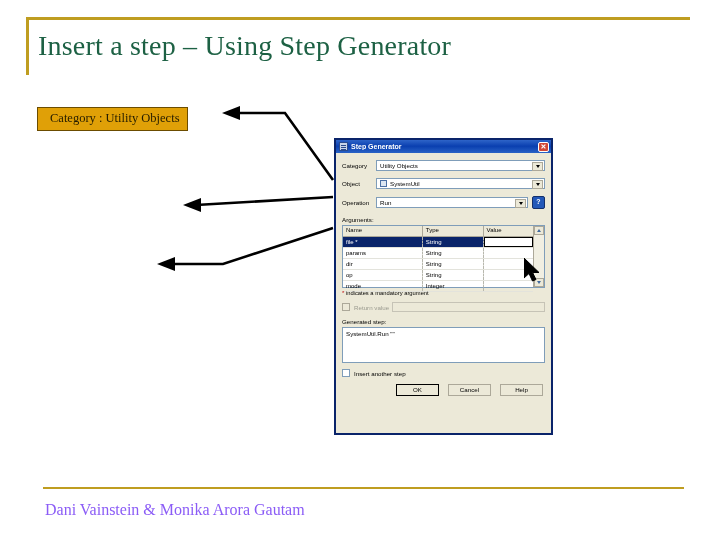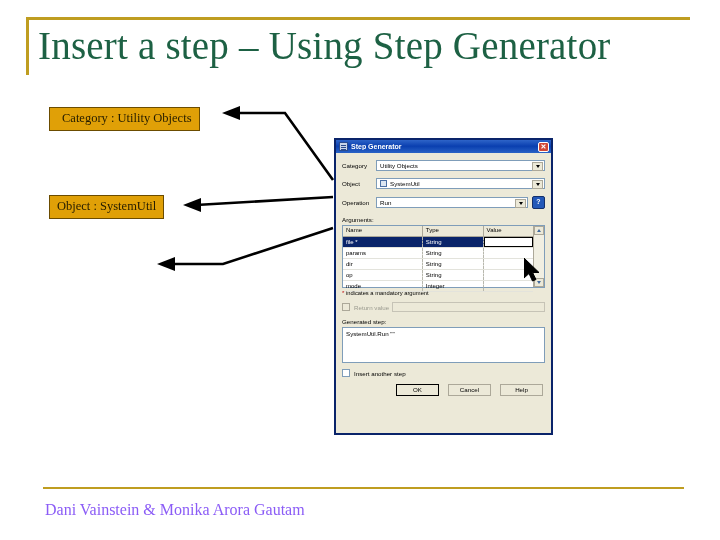--- a/index.html
+++ b/index.html
@@ -14,32 +14,32 @@
     position:absolute;left:26px;top:17px;width:664px;height:3px;
     background:#BF9D20;
   }
   .title-rule-left{
     position:absolute;left:26px;top:17px;width:3px;height:58px;
     background:#BF9D20;
   }
   .slide-title{
     position:absolute;left:38px;top:24px;width:650px;
     font-family:"Liberation Serif", serif;
-    font-size:39px;line-height:44px;color:#1D6144;
+    font-size:28px;line-height:44px;color:#1D6144;
     letter-spacing:0.2px;white-space:nowrap;
   }
 
   
   .callout{
     position:absolute;background:#E0A007;border:1px solid #6b4c00;
     color:#241c00;font-family:"Liberation Serif", serif;
     font-size:12.5px;line-height:17px;
     padding:2px 7px 3px 7px;white-space:nowrap;
   }
-  #callout-category{left:49px;top:107px;padding-left:12px;}
+  #callout-category{left:37px;top:107px;padding-left:12px;}
   #callout-object{left:49px;top:195px;}
   #callout-operation{left:49px;top:252px;}
 
   
   .arrows{position:absolute;left:0;top:0;width:720px;height:540px;pointer-events:none;}
 
   
   .dialog{
     position:absolute;left:334px;top:138px;width:219px;height:297px;
     background:#ECE9D8;border:2px solid #0A246A;
@@ -178,21 +178,20 @@
 </head>
 <body>
 
 <div class="slide">
 
   <div class="title-rule-top"></div>
   <div class="title-rule-left"></div>
   <div class="slide-title">Insert a step – Using Step Generator</div>
 
   <div class="callout" id="callout-category">Category : Utility Objects</div>
-  <div class="callout" id="callout-object">Object : SystemUtil</div>
 
   <svg class="arrows" viewBox="0 0 720 540" xmlns="http://www.w3.org/2000/svg">
     <g stroke="#000" stroke-width="2.6" fill="none" stroke-linejoin="miter">
       <polyline points="333,180 285,113 235,113"></polyline>
       <polyline points="333,197 196,205"></polyline>
       <polyline points="333,228 223,264 170,264"></polyline>
     </g>
     <g fill="#000">
       <polygon points="222,113 240,106 240,120"></polygon>
       <polygon points="183,205 201,198 201,212"></polygon>

